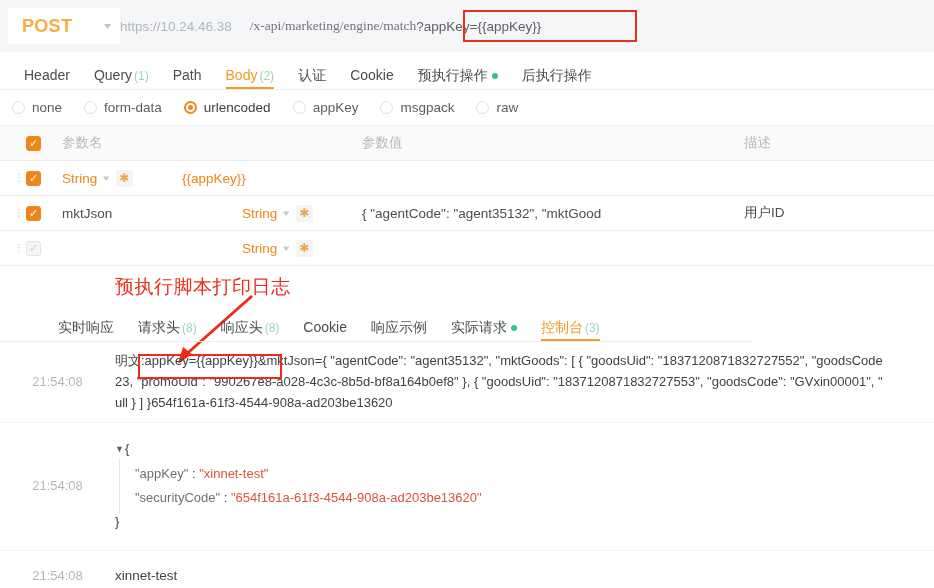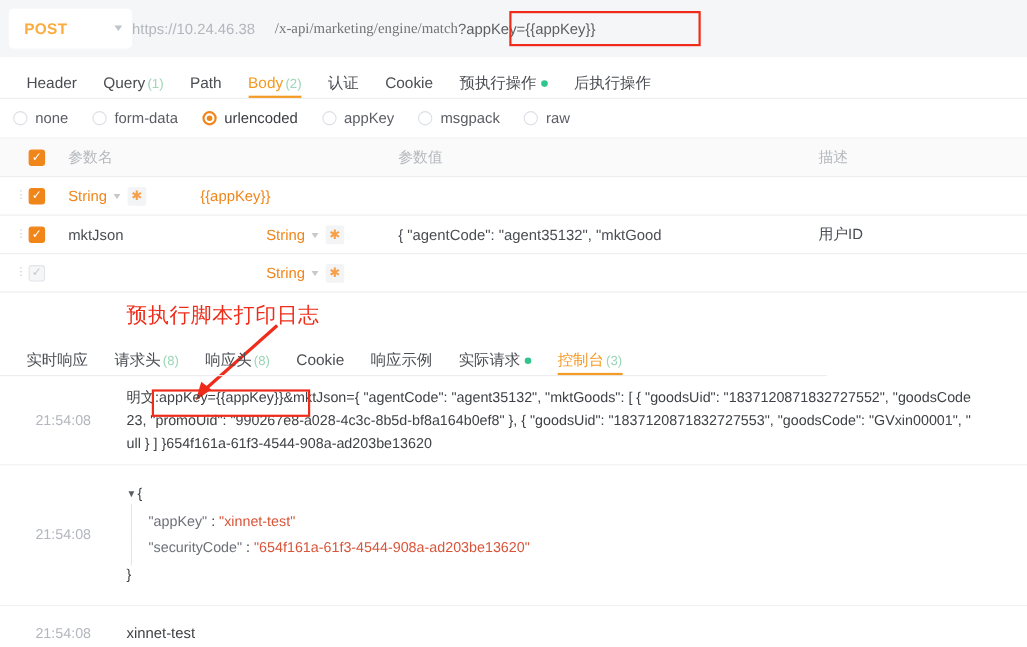--- a/index.html
+++ b/index.html
@@ -35,21 +35,21 @@
     display: flex;
     align-items: center;
     justify-content: space-between;
     padding: 0 10px 0 14px;
     box-sizing: border-box;
     flex: none;
   }
   .method-label {
     color: #fdab3f;
     font-weight: bold;
-    font-size: 14px;
+    font-size: 18px;
     letter-spacing: .3px;
   }
   .chev {
     color: #c0c4cc;
     font-size: 10px;
     line-height: 1;
     transform: scaleX(1.4);
   }
   .url-host {
     color: #b3b6bd;
@@ -221,20 +221,21 @@
   }
   .annot-arrow { position: absolute; left: 150px; top: 292px; pointer-events: none; }
 
   
   .resptabs {
     position: absolute;
     left: 0; top: 303px;
     width: 752px;
     border-bottom: 1px solid #ebedf0;
     box-sizing: border-box;
+    padding-left: 34px;
   }
 
   
   .logarea { position: absolute; left: 0; top: 342px; width: 934px; }
   .logrow {
     display: flex;
     border-bottom: 1px solid #f0f1f3;
     box-sizing: border-box;
   }
   .logrow:last-child { border-bottom: 1px solid #f0f1f3; }

